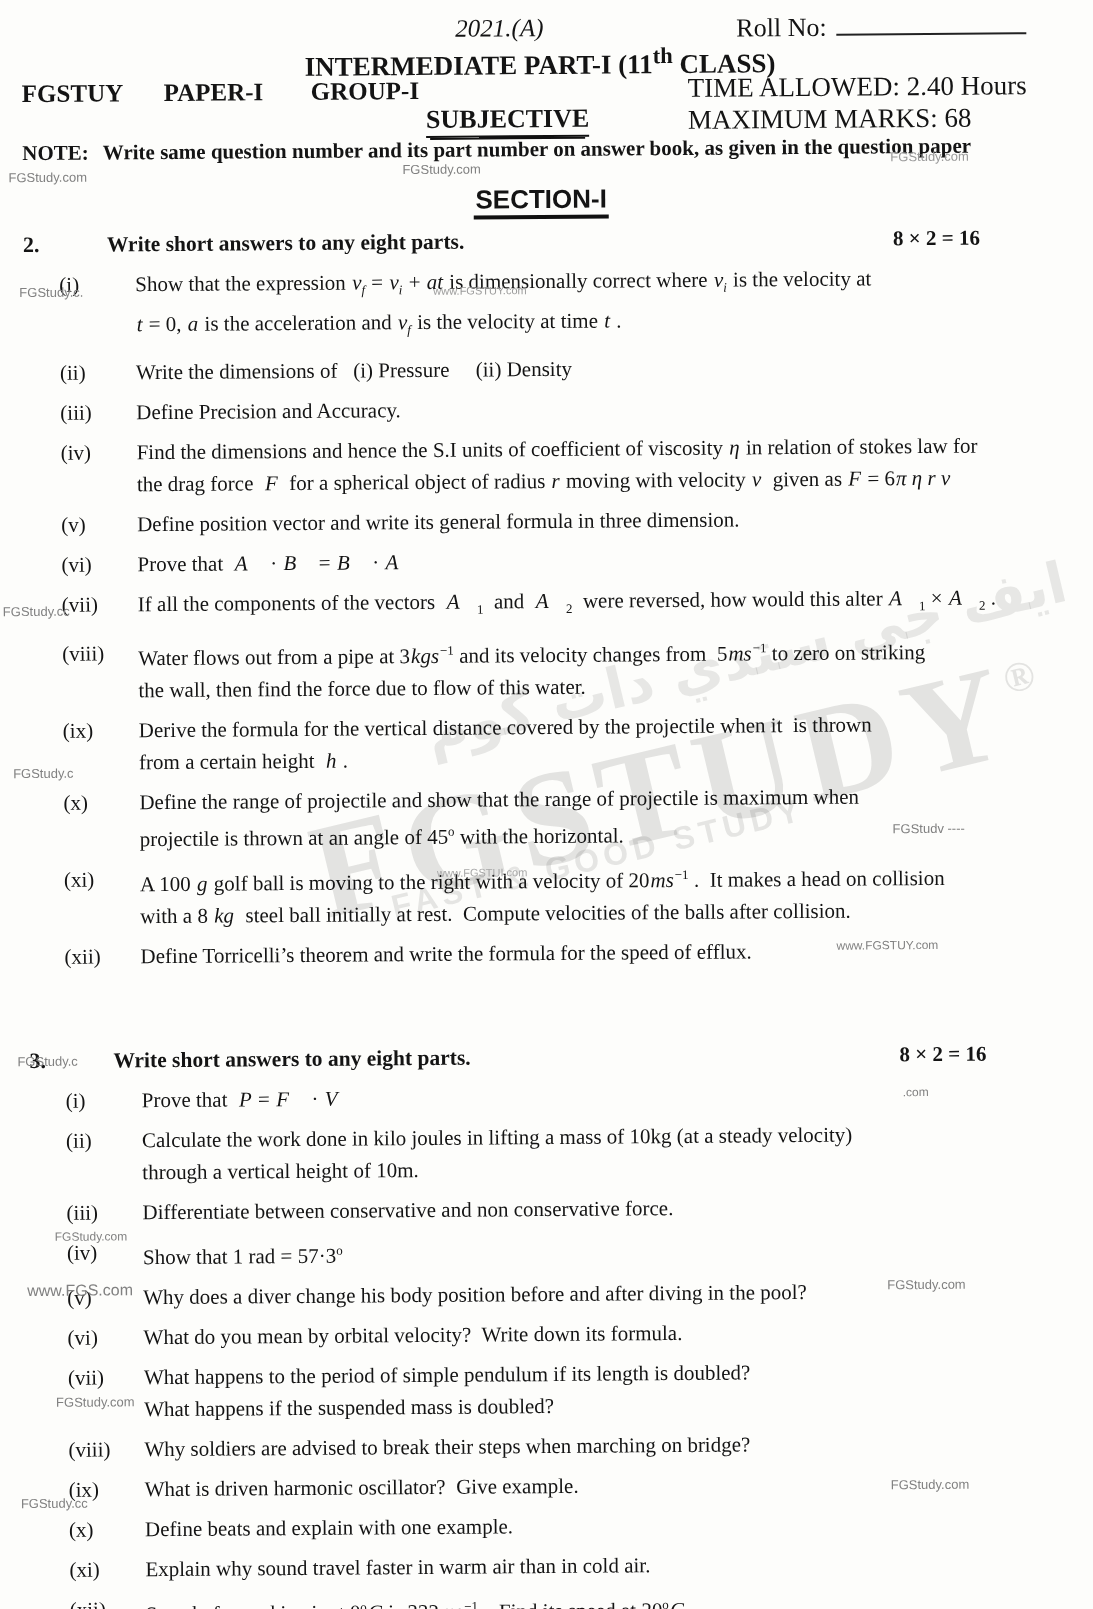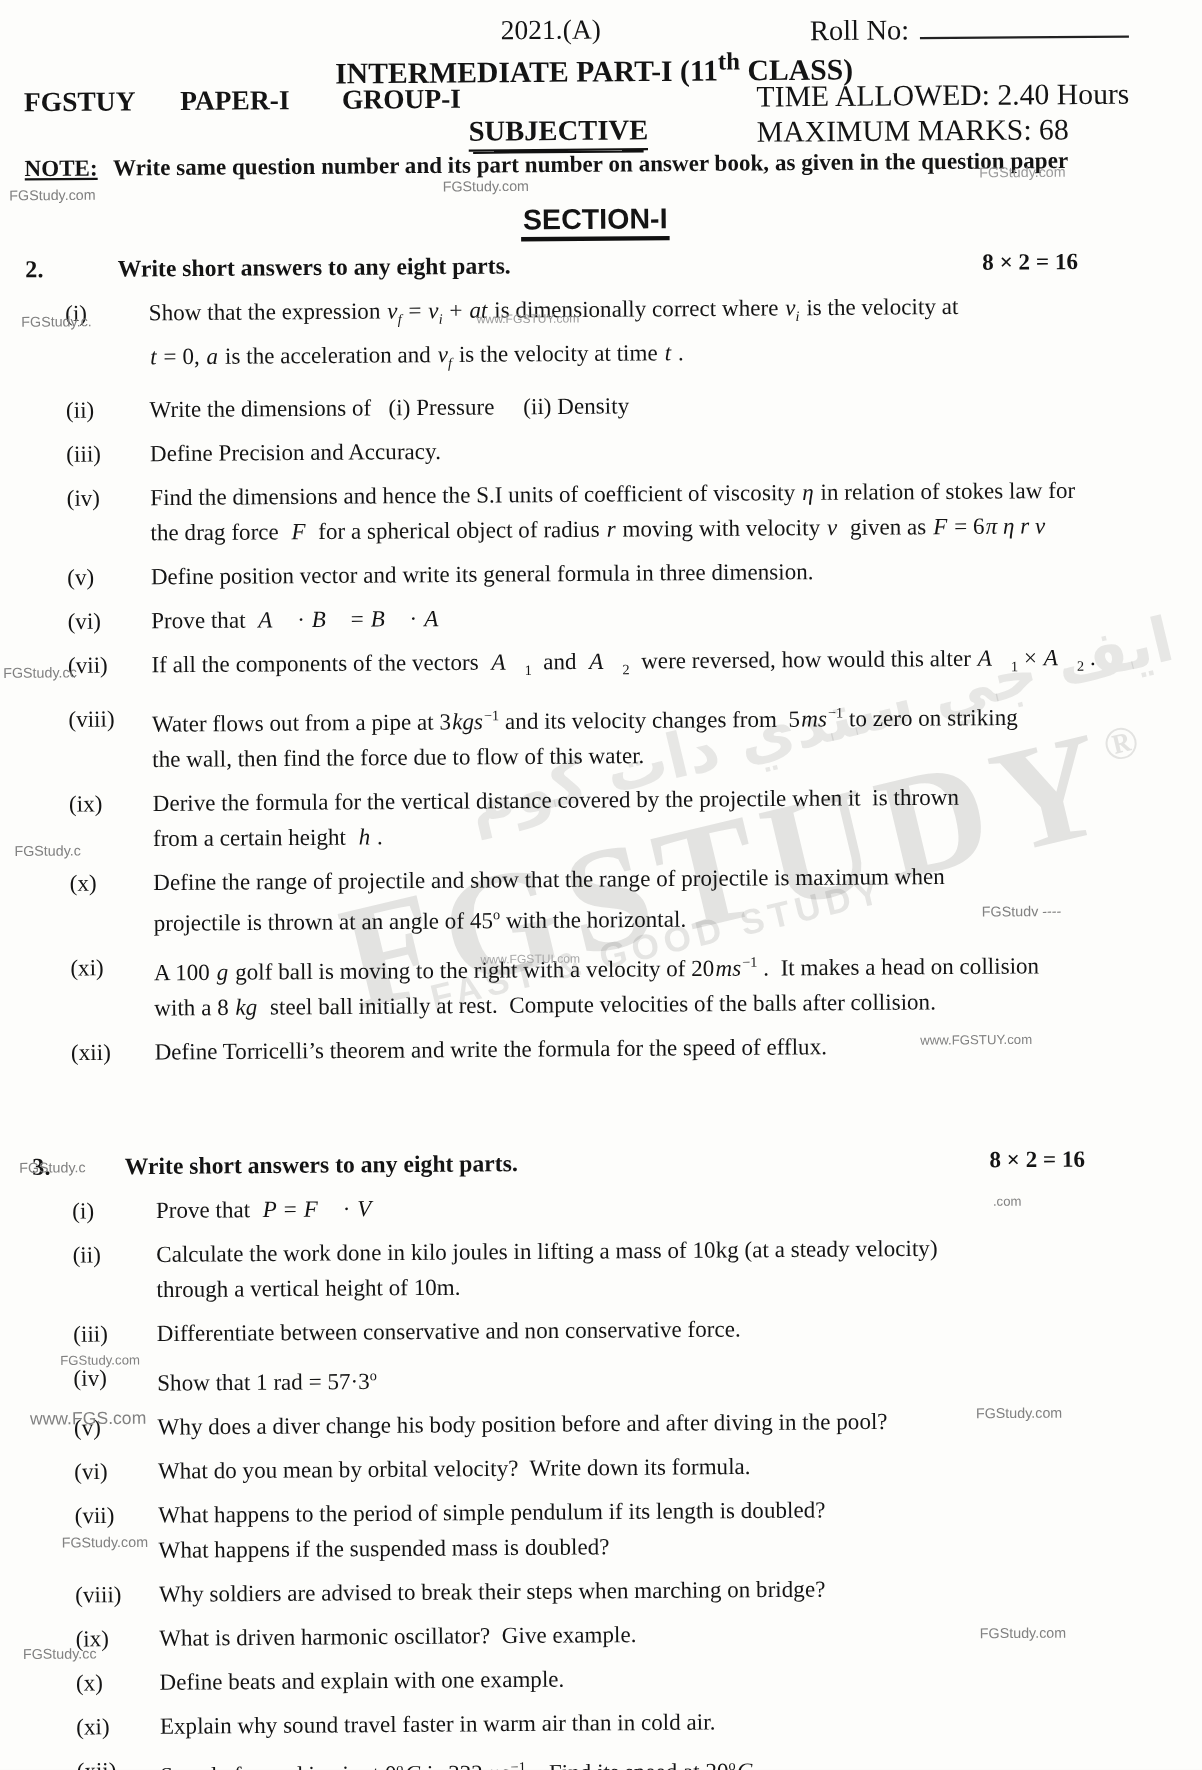--- a/index.html
+++ b/index.html
@@ -32,34 +32,34 @@
   }
 
   
   .wm-s {
     position:absolute; z-index:3; font-family:"Liberation Sans", sans-serif;
     font-size:13px; color:#818181; white-space:nowrap;
   }
 
   
   .hdr { position:absolute; z-index:2; white-space:nowrap; }
-  .year        { left:462px; top:14px;  font-size:25px; }
+  .year        { left:462px; top:14px;  font-size:25px;font-style:italic; }
   .roll        { left:743px; top:12px;  font-size:26px; }
   .roll-line   { display:inline-block; width:190px; border-bottom:2px solid #222; height:24px; margin-left:10px; }
   .title-row   { left:0; top:44px; width:100%; text-align:center; font-size:27px; font-weight:bold; }
   .subj        { left:28px;  top:76px; font-size:25px; font-weight:bold; }
   .paper       { left:170px; top:76px; font-size:25px; font-weight:bold; }
   .group       { left:317px; top:76px; font-size:25px; font-weight:bold; }
   .time        { left:694px; top:74px;  font-size:27px; }
   .subjective  { left:432px; top:104px; font-size:26px; font-weight:bold;
                  border-bottom:2px solid #111; padding-bottom:1px;
                  box-shadow:0 6px 0 -4px #111; }
   .maxmarks    { left:694px; top:106px; font-size:27px; }
   .note        { left:28px; top:137px; width:1050px; font-size:21px; font-weight:bold; white-space:nowrap; overflow:hidden; }
-  .note b      { margin-right:14px;text-decoration:underline; }
+  .note b      { margin-right:14px; }
 
   
   .content { position:absolute; top:184px; left:0; right:0; z-index:2; }
   .section-title {
     text-align:center; font-family:"Liberation Sans", sans-serif;
     font-size:26px; font-weight:bold; margin-bottom:10px;
   }
   .section-title span { border-bottom:4px solid #111; padding:0 2px 1px 2px; }
 
   .question { margin:0; }

